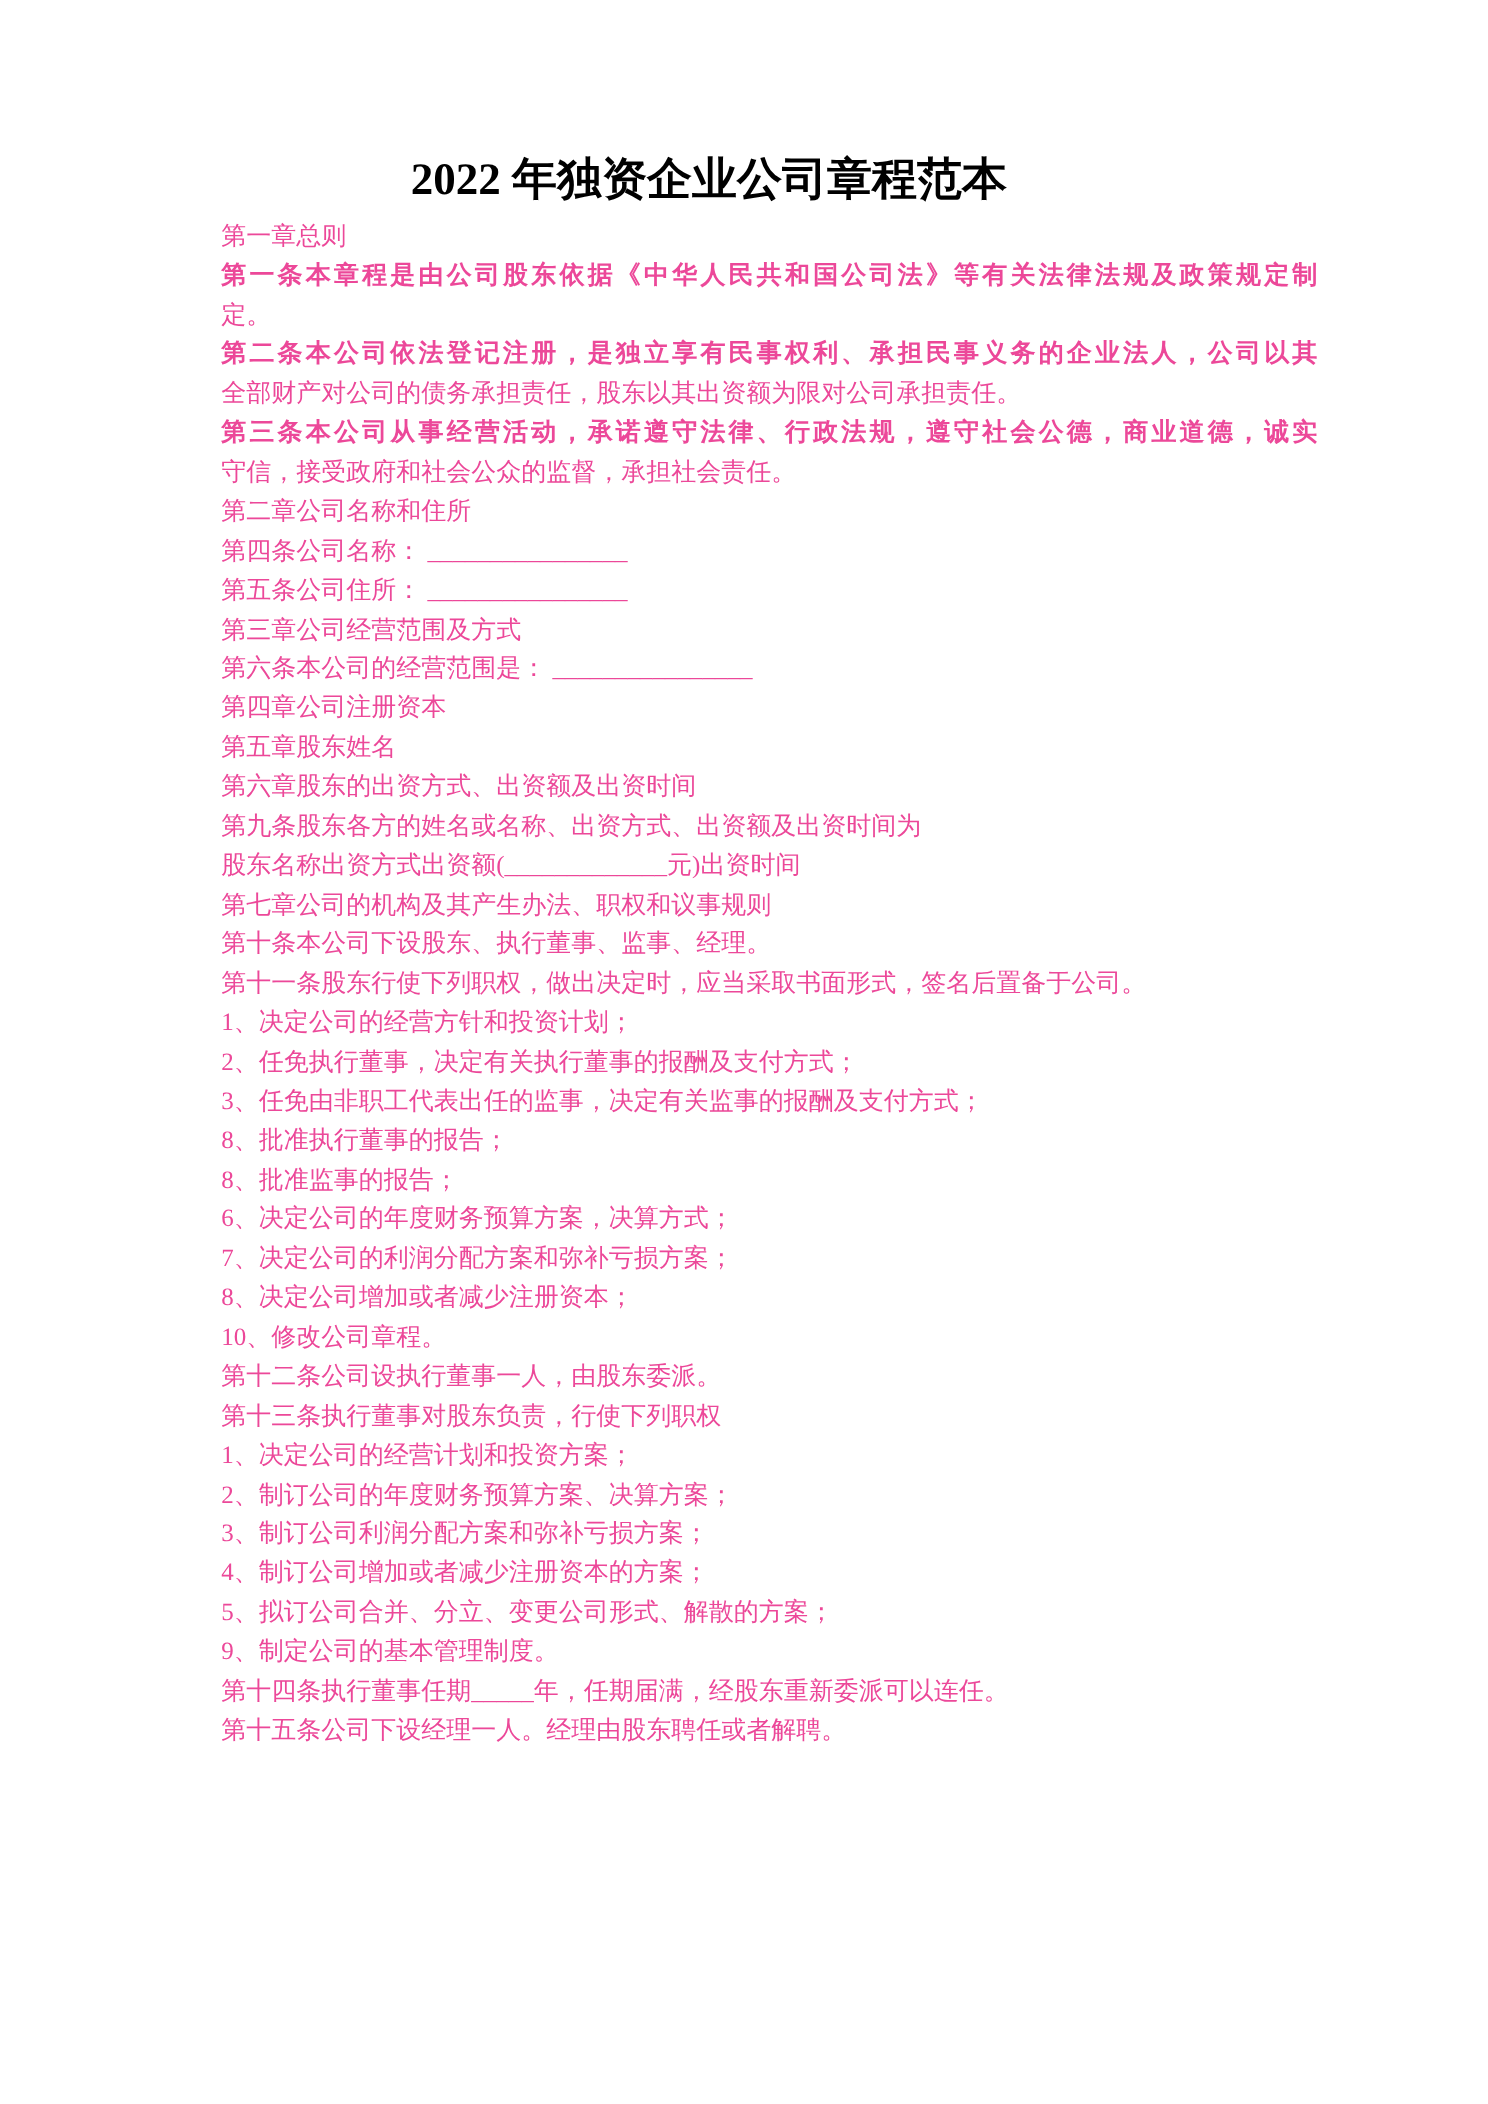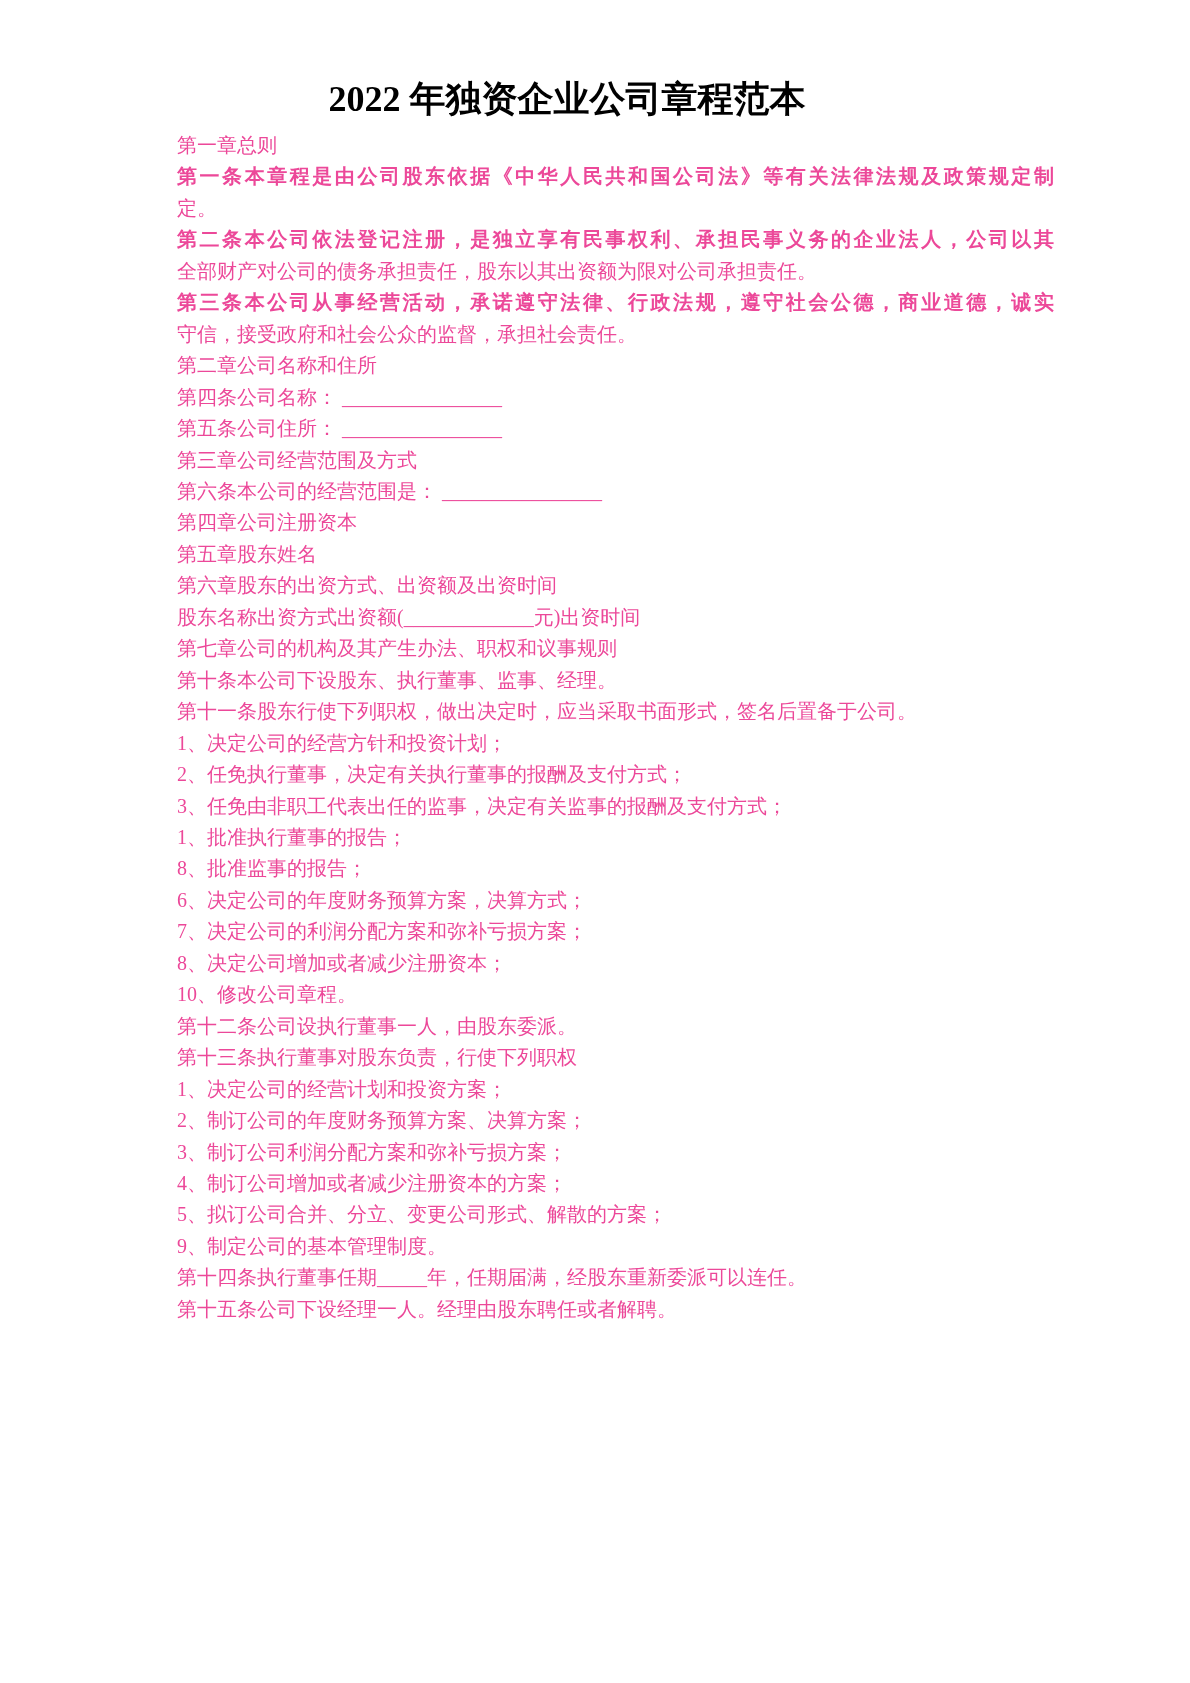--- a/index.html
+++ b/index.html
@@ -10,21 +10,21 @@
   .page {
     position: relative;
     width: 1190px;
     height: 1683px;
     background: #ffffff;
     overflow: hidden;
     font-family: "Liberation Serif", "DejaVu Serif", serif;
   }
   .doc-title {
     margin: 0 0 0 177px;
-    padding-top: 74px;
+    padding-top: 118px;
     width: 880px;
     text-align: center;
     transform: translateX(-50px);
     font-size: 36px;
     font-weight: 700;
     line-height: 50px;
     color: #000000;
     white-space: pre;
   }
   .doc-body {
@@ -57,28 +57,29 @@
     <div class="line stretch">第三条本公司从事经营活动，承诺遵守法律、行政法规，遵守社会公德，商业道德，诚实</div>
     <div class="line">守信，接受政府和社会公众的监督，承担社会责任。</div>
     <div class="line">第二章公司名称和住所</div>
     <div class="line">第四条公司名称： ________________</div>
     <div class="line">第五条公司住所： ________________</div>
     <div class="line">第三章公司经营范围及方式</div>
     <div class="line">第六条本公司的经营范围是： ________________</div>
     <div class="line">第四章公司注册资本</div>
     <div class="line">第五章股东姓名</div>
     <div class="line">第六章股东的出资方式、出资额及出资时间</div>
+    <div class="line">第九条股东各方的姓名或名称、出资方式、出资额及出资时间为</div>
     <div class="line">股东名称出资方式出资额(_____________元)出资时间</div>
     <div class="line">第七章公司的机构及其产生办法、职权和议事规则</div>
     <div class="line">第十条本公司下设股东、执行董事、监事、经理。</div>
     <div class="line">第十一条股东行使下列职权，做出决定时，应当采取书面形式，签名后置备于公司。</div>
     <div class="line">1、决定公司的经营方针和投资计划；</div>
     <div class="line">2、任免执行董事，决定有关执行董事的报酬及支付方式；</div>
     <div class="line">3、任免由非职工代表出任的监事，决定有关监事的报酬及支付方式；</div>
-    <div class="line">1、批准执行董事的报告；</div>
+    <div class="line">8、批准执行董事的报告；</div>
     <div class="line">8、批准监事的报告；</div>
     <div class="line">6、决定公司的年度财务预算方案，决算方式；</div>
     <div class="line">7、决定公司的利润分配方案和弥补亏损方案；</div>
     <div class="line">8、决定公司增加或者减少注册资本；</div>
     <div class="line">10、修改公司章程。</div>
     <div class="line">第十二条公司设执行董事一人，由股东委派。</div>
     <div class="line">第十三条执行董事对股东负责，行使下列职权</div>
     <div class="line">1、决定公司的经营计划和投资方案；</div>
     <div class="line">2、制订公司的年度财务预算方案、决算方案；</div>
     <div class="line">3、制订公司利润分配方案和弥补亏损方案；</div>

